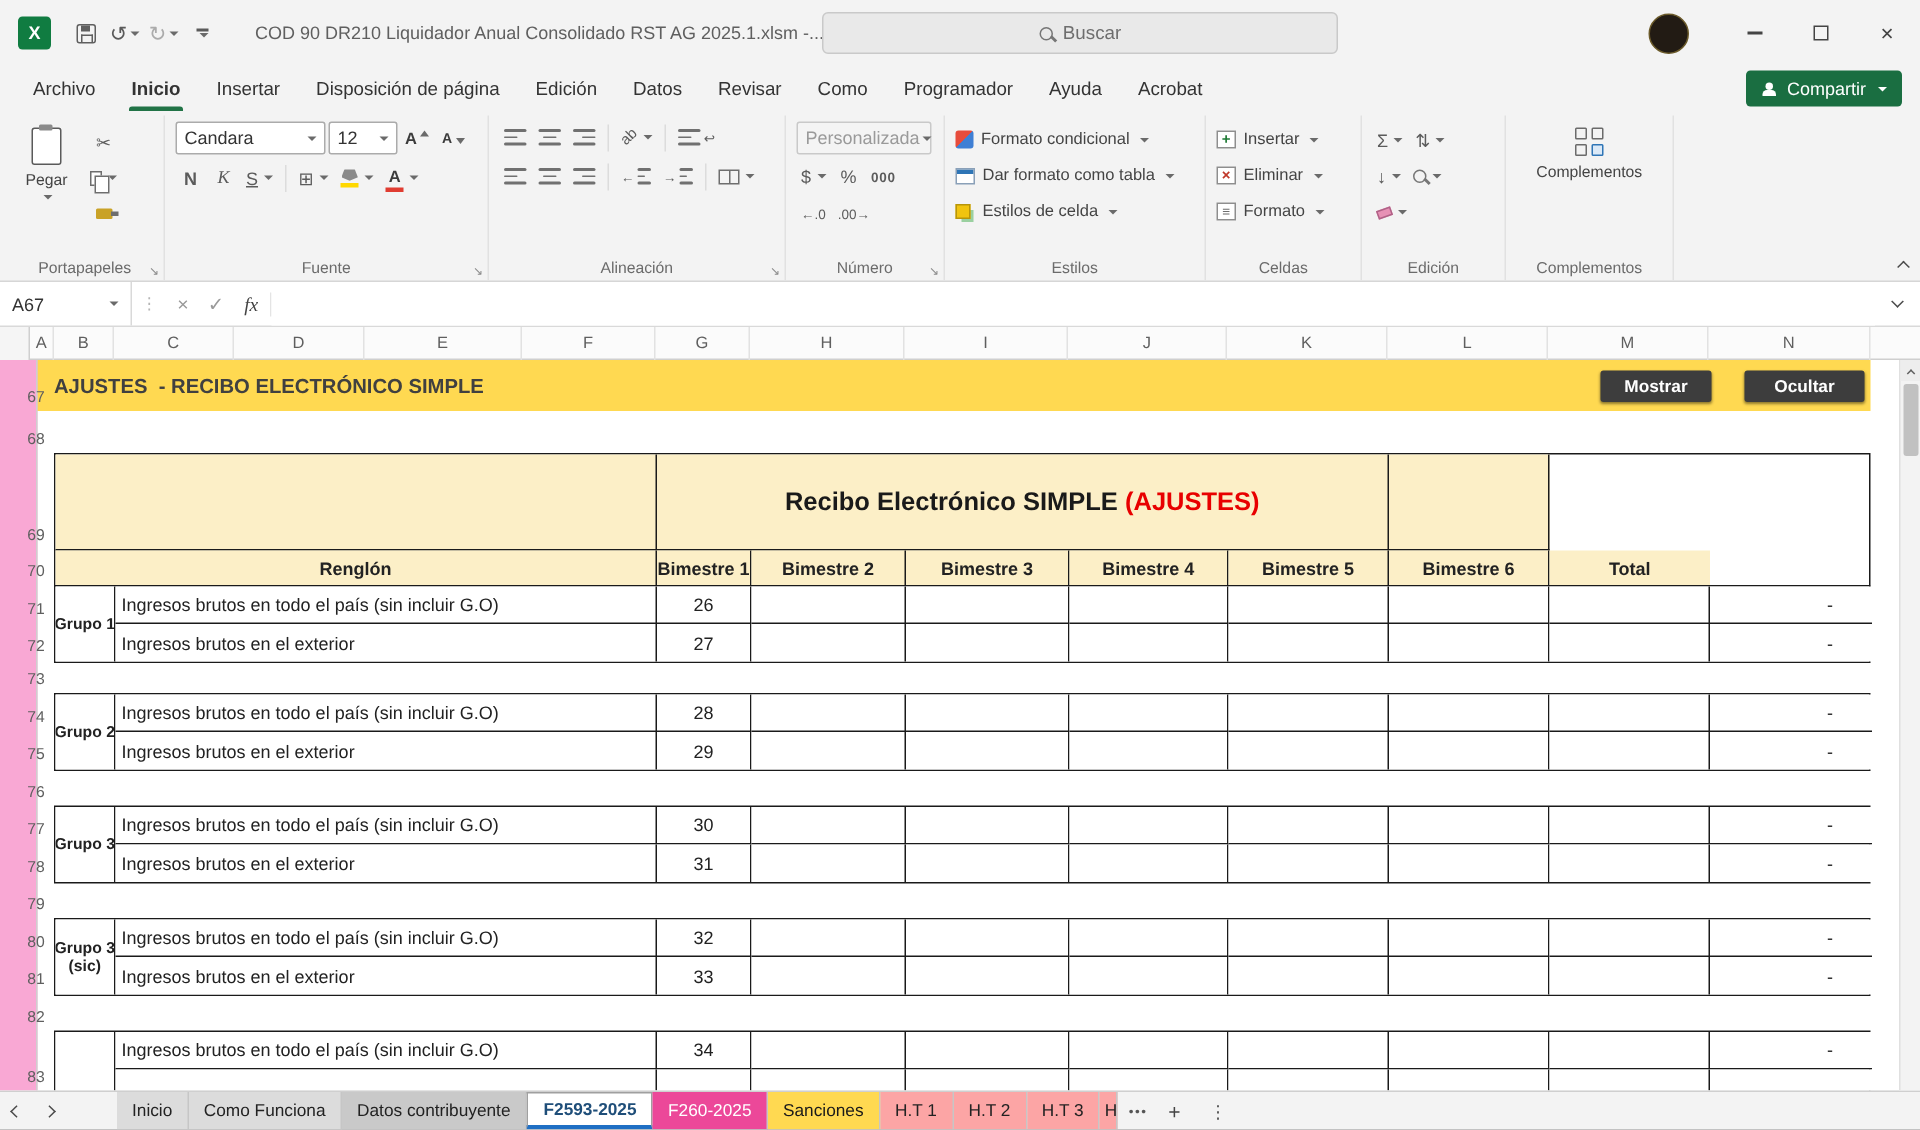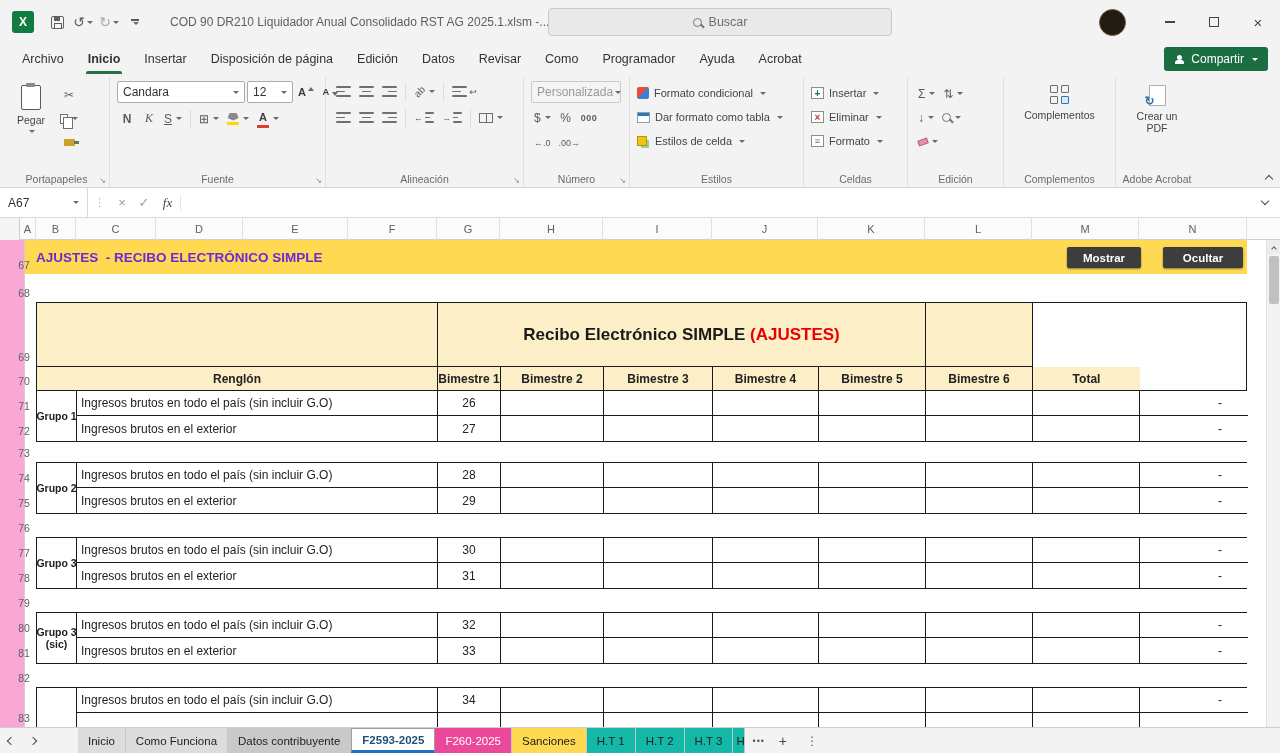--- a/index.html
+++ b/index.html
@@ -101,21 +101,21 @@
   .fb-exp { width:30px; display:flex; align-items:center; justify-content:center; }
   
   .colhdr { position:absolute; top:218px; left:0; width:1280px; height:22px; background:#fbfbfb; border-bottom:1px solid #cfcfcf; }
   .ch-corner { position:absolute; left:0; top:0; width:20px; height:22px; border-right:1px solid #cfcfcf; background:#f5f5f5; }
   .ch { position:absolute; top:0; height:22px; display:flex; align-items:center; justify-content:center; font-size:11px; color:#5f5f5f; border-right:1px solid #e2e2e2; }
   
   .sheet { position:absolute; top:240px; left:0; width:1280px; height:487px; background:#fff; overflow:hidden; }
   .rowhdr { position:absolute; left:0; top:0; width:20px; height:100%; background:#f9a8d4; border-right:1px solid #cfcfcf; z-index:6;padding-left:24px; }
   .rh { display:flex; align-items:flex-end; justify-content:center; font-size:10.5px; color:#5f5f5f; border-bottom:1px solid #ececec; padding-bottom:2px; }
   .banner { position:absolute; left:20px; top:0; width:1227px; height:34px; background:#ffd951; display:flex; align-items:center; }
-  .banner-title { font-size:13.5px; font-weight:bold; color:#6d28d9; padding-left:16px; white-space:pre; }
+  .banner-title { font-size:13.5px; font-weight:bold; color:#404040; padding-left:16px; white-space:pre; }
   .bbtn { position:absolute; top:7px; height:21px; background:#3d3d3d; color:#fff; font-size:11.5px; font-weight:bold; display:flex; align-items:center; justify-content:center; border-radius:2px; box-shadow:0 1px 2px rgba(0,0,0,.45); }
   .hwrap { position:absolute; left:36px; top:62px; width:1211px; border:1px solid #1a1a1a; background:#fff; }
   .trow { display:grid; grid-template-columns:401px 488px 107px 215px; height:64px; }
   .hrow { display:grid; grid-template-columns:401px 63px 103px 109px 106px 107px 107px 107px 108px; height:24px; }
   .gc { border-right:1px solid #1a1a1a; display:flex; align-items:center; font-size:12px; overflow:hidden; background:#fff; }
   .gc.lc { border-right:none; }
   .trow .gc { border-bottom:1px solid #1a1a1a; }
   .cream { background:#fcefc7; }
   .cen { justify-content:center; text-align:right; }
   .bold { font-weight:bold; }
@@ -132,21 +132,21 @@
   .vscroll { position:absolute; top:0; right:0; width:14px; height:100%; background:#f3f3f3; border-left:1px solid #e0e0e0; z-index:7; }
   .vs-up { height:14px; display:flex; align-items:center; justify-content:center; background:#ededed; }
   .vs-up .chev { width:4px; height:4px; border-color:#606060; }
   .vs-thumb { position:absolute; top:16px; left:2px; width:10px; height:48px; background:#c1c1c1; border-radius:2px; }
   
   .tabbar { position:absolute; top:727px; left:0; width:1280px; height:26px; background:#f3f3f3; border-top:1px solid #cfcfcf; display:flex; align-items:stretch; }
   .tnav { width:22px; display:flex; align-items:center; justify-content:center; }
   .tab-spacer { width:34px; }
   .stab { height:100%; display:flex; align-items:center; padding:0 10px; font-size:11.5px; color:#222; border-right:1px solid #c6c6c6; background:#dcdcdc; white-space:nowrap; }
   .stab.g2 { background:#c9c9c9; }
-  .stab.lt { background:#14b8a6; }
+  .stab.lt { background:#fca5a5; }
   .stab.active { background:#fff; color:#1f4e79; font-weight:bold; border:1px solid #a0a0a0; border-bottom:3px solid #1f6fc4; }
   .stab.navy { background:#ec4899; color:#fff; }
   .stab.yellow { background:#ffd951; color:#1a1a1a; }
   .stab.partial { max-width:12px; padding:0 3px; overflow:hidden; }
   .tmore { display:flex; align-items:center; padding:0 7px; font-size:9px; letter-spacing:1px; color:#555; }
   .tadd { width:22px; display:flex; align-items:center; justify-content:center; font-size:14px; color:#444; }
   .tmenu { margin-left:12px; display:flex; align-items:center; color:#555; font-size:12px; }
 </style>
 </head>
 <body>
@@ -229,21 +229,21 @@
             <span class="i-brush"></span>
           </span>
       </div>
       <div class="rg-label">Portapapeles</div>
       <span class="dlaunch">↘</span>
     </div>
 
     <div class="rg" style="width:216px">
       <div class="col">
         <div class="row">
-          <div class="combo" style="width:128px">
+          <div class="combo" style="width:100px">
               <span>Candara</span>
               <i class="caret"></i>
             </div>
           <div class="combo" style="width:46px">
               <span>12</span>
               <i class="caret"></i>
             </div>
           <span class="sb">
               <span class="i-A"></span>
               <i class="tri-u"></i>
@@ -485,27 +485,20 @@
             <i></i>
             <i></i>
             <i></i>
             <i></i>
           </span>
         <span>Complementos</span>
       </div>
       <div class="rg-label">Complementos</div>
     </div>
 
-    <div class="rg" style="width:82px;justify-content:center;border-right:none">
-      <div class="bigbtn" style="max-width:60px">
-        <span class="i-pdf"></span>
-        <span>Crear un PDF</span>
-      </div>
-      <div class="rg-label">Adobe Acrobat</div>
-    </div>
 
     <span class="ribbon-collapse"><i class="chev chev-u"></i></span>
   </div>
 
   <div class="fbar">
     <div class="namebox">
         <span>A67</span>
         <i class="caret"></i>
       </div>
     <span class="fb-grip">⋮</span>

